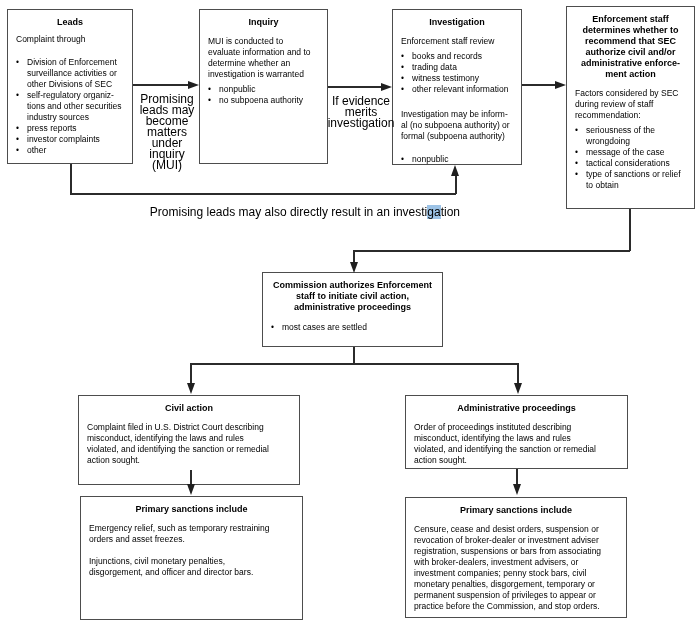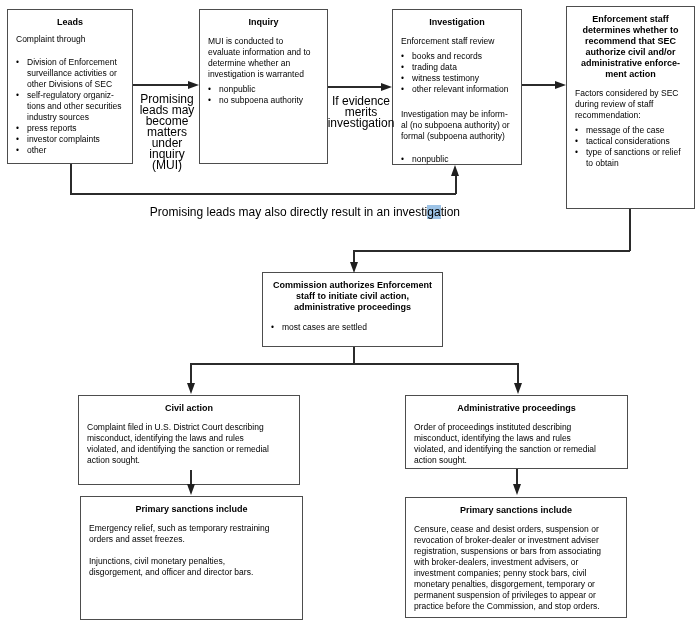--- a/index.html
+++ b/index.html
@@ -140,20 +140,25 @@
 recommend that SEC
 authorize civil and/or
 administrative enforce-
 ment action</div>
     <div class="body-txt">Factors considered by SEC
 during review of staff
 recommendation:</div>
     <div class="bullets">
       <div class="bullet">
           <span class="dot"></span>
+          <span class="btxt">seriousness of the
+wrongdoing</span>
+        </div>
+      <div class="bullet">
+          <span class="dot"></span>
           <span class="btxt">message of the case</span>
         </div>
       <div class="bullet">
           <span class="dot"></span>
           <span class="btxt">tactical considerations</span>
         </div>
       <div class="bullet">
           <span class="dot"></span>
           <span class="btxt">type of sanctions or relief
 to obtain</span>

